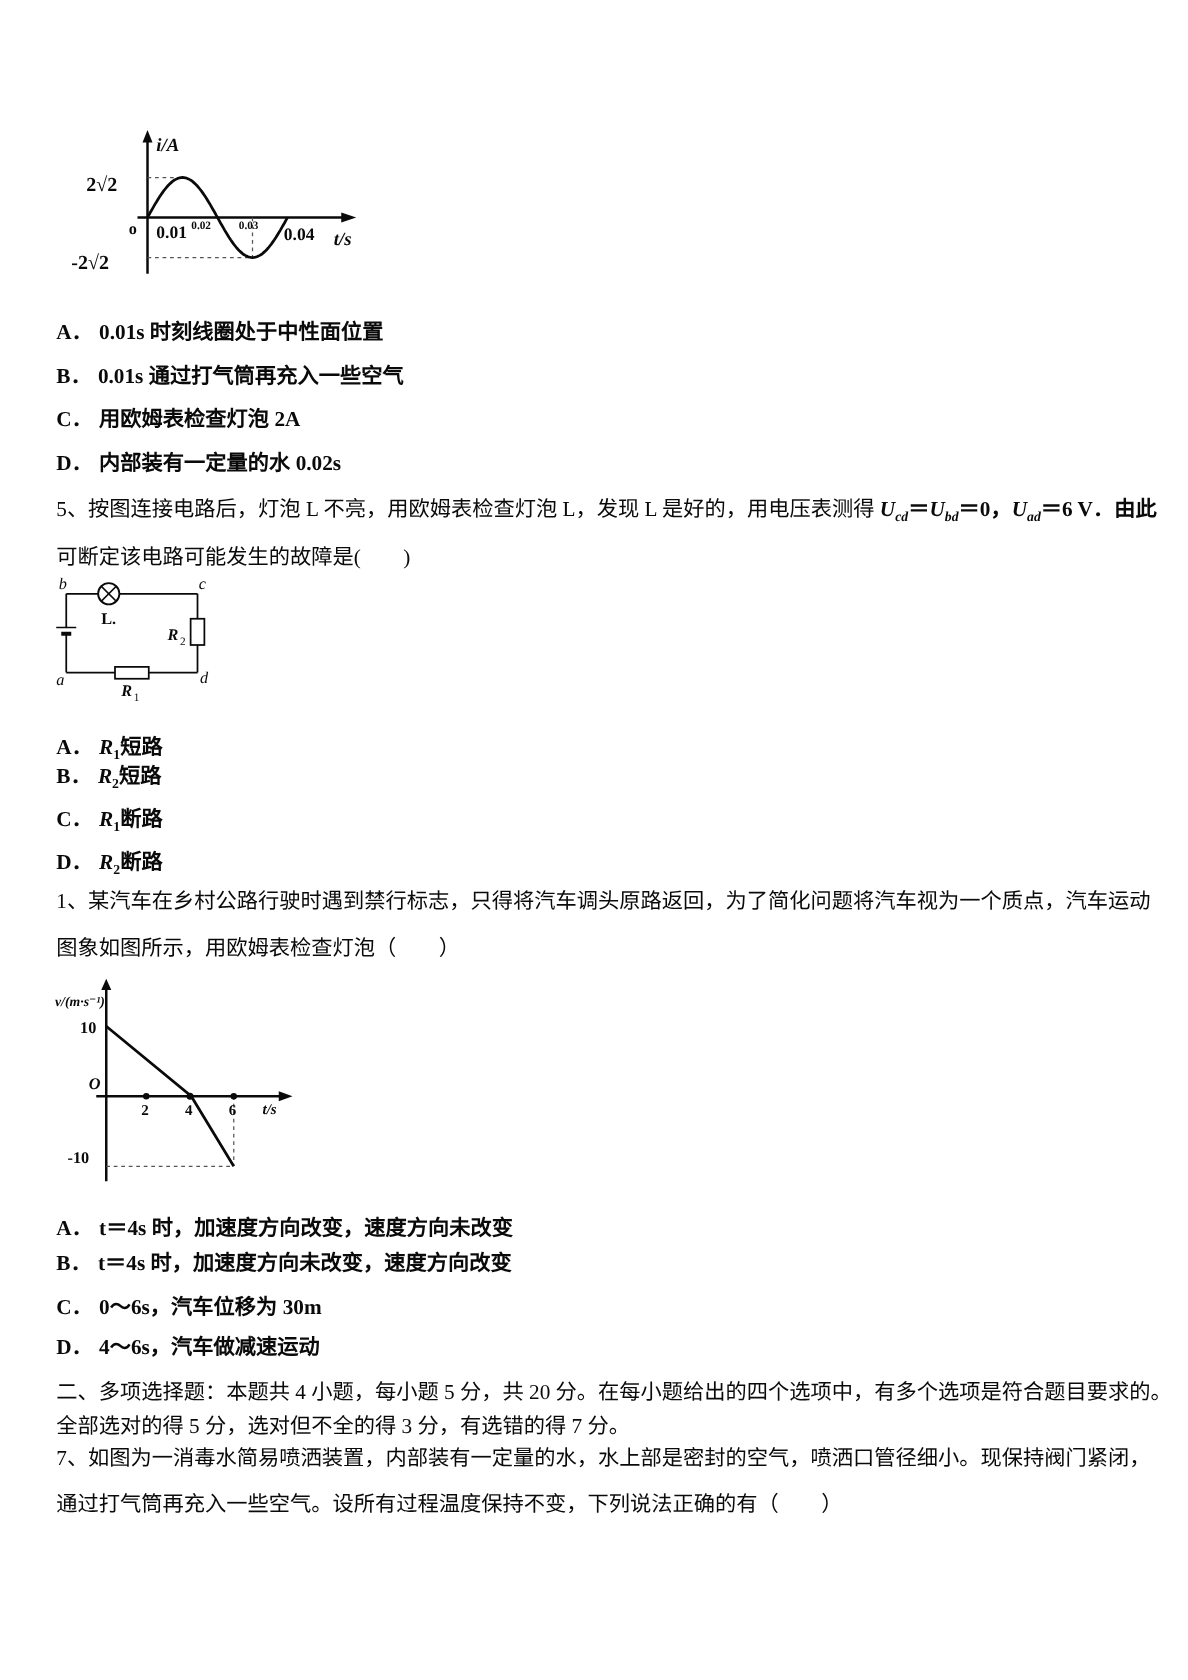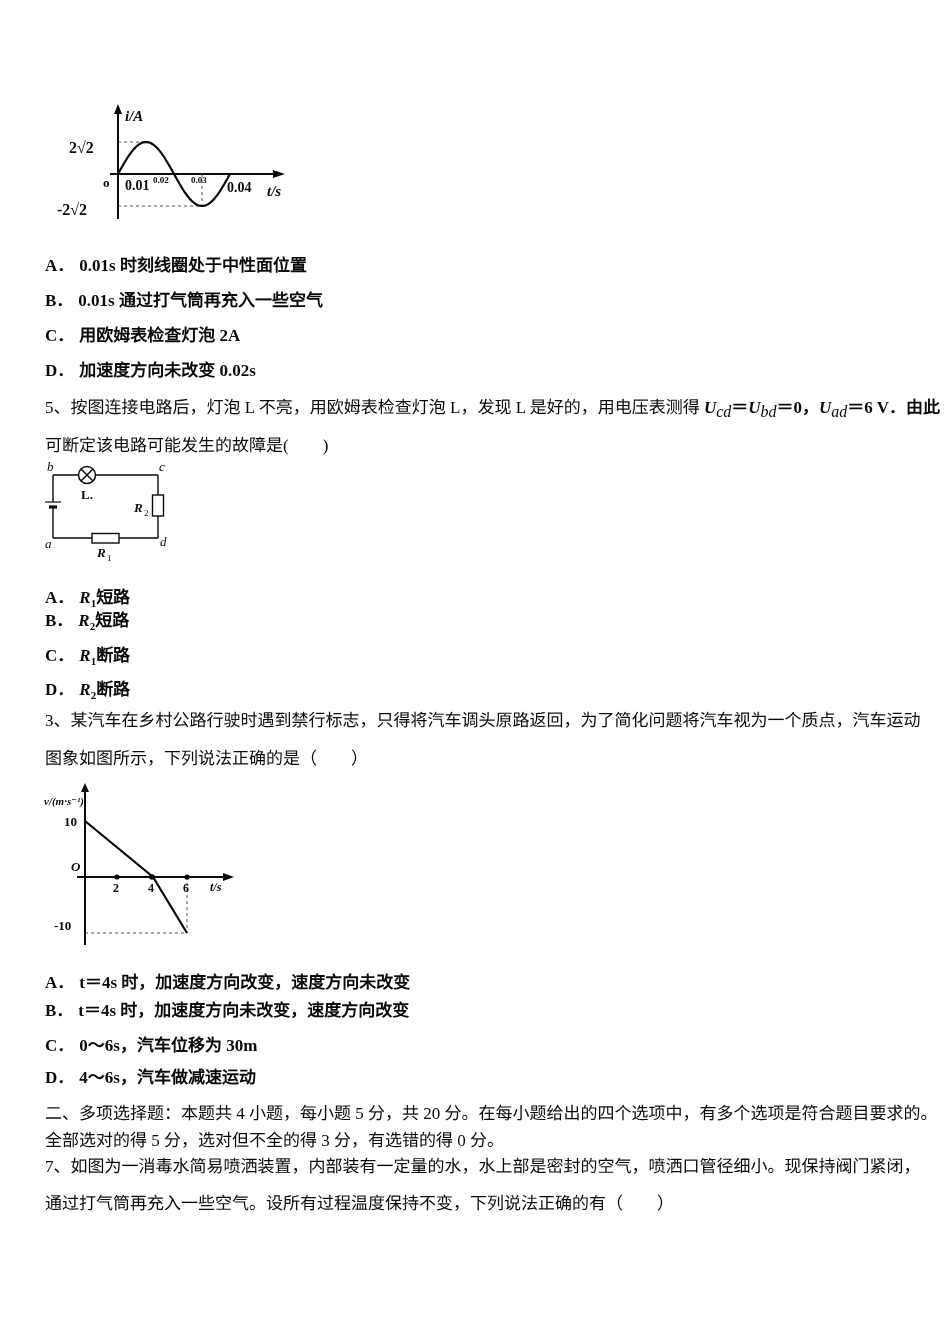--- a/index.html
+++ b/index.html
@@ -3,21 +3,21 @@
 <meta charset="utf-8">
 <style>
   html,body{margin:0;padding:0;}
   body{width:950px;height:1344px;background:#ffffff;position:relative;overflow:hidden;
        font-family:"Liberation Serif","DejaVu Serif",serif;color:#0a0a0a;}
   .line{position:absolute;left:45px;white-space:nowrap;font-size:17px;line-height:20px;}
   .opt{font-weight:bold;}
   .ol{margin-right:5px;}
   .frm{font-weight:bold;}
   .sym{font-style:italic;font-weight:bold;}
-  sub.s{font-size:16px;font-style:italic;font-weight:normal;vertical-align:-4px;}
+  sub.s{font-size:11px;font-style:italic;font-weight:bold;vertical-align:-4px;}
   sub.n{font-size:11px;font-weight:bold;font-style:normal;vertical-align:-4px;}
   svg.fig{position:absolute;}
   svg text{fill:#0a0a0a;font-family:"Liberation Serif","DejaVu Serif",serif;}
   .axis{stroke:#0a0a0a;stroke-width:2;fill:none;}
   .thin{stroke:#0a0a0a;stroke-width:1.4;fill:none;}
   .curve{stroke:#0a0a0a;stroke-width:2.2;fill:none;}
   .dash{stroke:#555;stroke-width:1;fill:none;stroke-dasharray:3 3;}
   .ah{fill:#0a0a0a;}
 </style>
 </head>
@@ -39,21 +39,21 @@
   <text x="70" y="87" font-size="14" font-weight="bold">0.01</text>
   <text x="98" y="80" font-size="9" font-weight="bold">0.02</text>
   <text x="136" y="80" font-size="9" font-weight="bold">0.03</text>
   <text x="172" y="89" font-size="14" font-weight="bold">0.04</text>
   <text x="212" y="93" font-size="15" font-style="italic" font-weight="bold">t/s</text>
 </svg>
 
 <div class="line opt" style="top:256px"><span class="ol">A．</span><span>0.01s 时刻线圈处于中性面位置</span></div>
 <div class="line opt" style="top:291px"><span class="ol">B．</span><span>0.01s 通过打气筒再充入一些空气</span></div>
 <div class="line opt" style="top:326px"><span class="ol">C．</span><span>用欧姆表检查灯泡 2A</span></div>
-<div class="line opt" style="top:361px"><span class="ol">D．</span><span>加速度方向未改变 0.02s</span></div>
+<div class="line opt" style="top:361px"><span class="ol">D．</span><span>内部装有一定量的水 0.02s</span></div>
 
 <div class="line" style="top:398px">
   <span>5、按图连接电路后，灯泡 L 不亮，用欧姆表检查灯泡 L，发现 L 是好的，用电压表测得 </span><span class="frm"><span class="sym">U</span><sub class="s">cd</sub><span>＝</span><span class="sym">U</span><sub class="s">bd</sub><span>＝0，</span><span class="sym">U</span><sub class="s">ad</sub><span>＝6 V．由此</span></span>
 </div>
 <div class="line" style="top:436px">可断定该电路可能发生的故障是(　　)</div>
 
 <svg class="fig" style="left:42px;top:462px;" width="185" height="105" viewBox="0 0 185 105">
   <line class="thin" x1="11" y1="13" x2="116" y2="13"></line>
   <line class="thin" x1="116" y1="13" x2="116" y2="76"></line>
   <line class="thin" x1="11" y1="76" x2="116" y2="76"></line>
@@ -75,22 +75,22 @@
   <text x="102" y="54" font-size="9">2</text>
   <text x="55" y="95" font-size="13" font-style="italic" font-weight="bold">R</text>
   <text x="65" y="99" font-size="9">1</text>
 </svg>
 
 <div class="line opt" style="top:588px"><span class="ol">A．</span><span class="sym">R</span><sub class="n">1</sub><span>短路</span></div>
 <div class="line opt" style="top:611px"><span class="ol">B．</span><span class="sym">R</span><sub class="n">2</sub><span>短路</span></div>
 <div class="line opt" style="top:646px"><span class="ol">C．</span><span class="sym">R</span><sub class="n">1</sub><span>断路</span></div>
 <div class="line opt" style="top:680px"><span class="ol">D．</span><span class="sym">R</span><sub class="n">2</sub><span>断路</span></div>
 
-<div class="line" style="top:711px">3、某汽车在乡村公路行驶时遇到禁行标志，只得将汽车调头原路返回，为了简化问题将汽车视为一个质点，汽车运动</div>
-<div class="line" style="top:749px">图象如图所示，下列说法正确的是（　　）</div>
+<div class="line" style="top:711px">1、某汽车在乡村公路行驶时遇到禁行标志，只得将汽车调头原路返回，为了简化问题将汽车视为一个质点，汽车运动</div>
+<div class="line" style="top:749px">图象如图所示，用欧姆表检查灯泡（　　）</div>
 
 <svg class="fig" style="left:42px;top:783px;" width="250" height="170" viewBox="0 0 250 170">
   <line class="axis" x1="43" y1="6" x2="43" y2="162"></line>
   <polygon class="ah" points="39,9 43,0 47,9"></polygon>
   <line class="axis" x1="35" y1="94" x2="188" y2="94"></line>
   <polygon class="ah" points="181,90 192,94 181,98"></polygon>
   <line class="dash" x1="43" y1="150" x2="145" y2="150"></line>
   <line class="dash" x1="145" y1="94" x2="145" y2="150"></line>
   <polyline id="vt-line" class="curve" points="43.0,38.0 111.0,94.0 145.0,150.0"></polyline>
   <circle cx="75" cy="94" r="2.6" class="ah"></circle>
@@ -105,16 +105,16 @@
   <text x="168" y="108" font-size="12" font-style="italic" font-weight="bold">t/s</text>
   <text x="12" y="147" font-size="13" font-weight="bold">-10</text>
 </svg>
 
 <div class="line opt" style="top:973px"><span class="ol">A．</span><span>t＝4s 时，加速度方向改变，速度方向未改变</span></div>
 <div class="line opt" style="top:1001px"><span class="ol">B．</span><span>t＝4s 时，加速度方向未改变，速度方向改变</span></div>
 <div class="line opt" style="top:1036px"><span class="ol">C．</span><span>0～6s，汽车位移为 30m</span></div>
 <div class="line opt" style="top:1068px"><span class="ol">D．</span><span>4～6s，汽车做减速运动</span></div>
 
 <div class="line" style="top:1104px">二、多项选择题：本题共 4 小题，每小题 5 分，共 20 分。在每小题给出的四个选项中，有多个选项是符合题目要求的。</div>
-<div class="line" style="top:1131px">全部选对的得 5 分，选对但不全的得 3 分，有选错的得 0 分。</div>
+<div class="line" style="top:1131px">全部选对的得 5 分，选对但不全的得 3 分，有选错的得 7 分。</div>
 
 <div class="line" style="top:1157px">7、如图为一消毒水简易喷洒装置，内部装有一定量的水，水上部是密封的空气，喷洒口管径细小。现保持阀门紧闭，</div>
 <div class="line" style="top:1194px">通过打气筒再充入一些空气。设所有过程温度保持不变，下列说法正确的有（　　）</div>
 
 </body></html>

